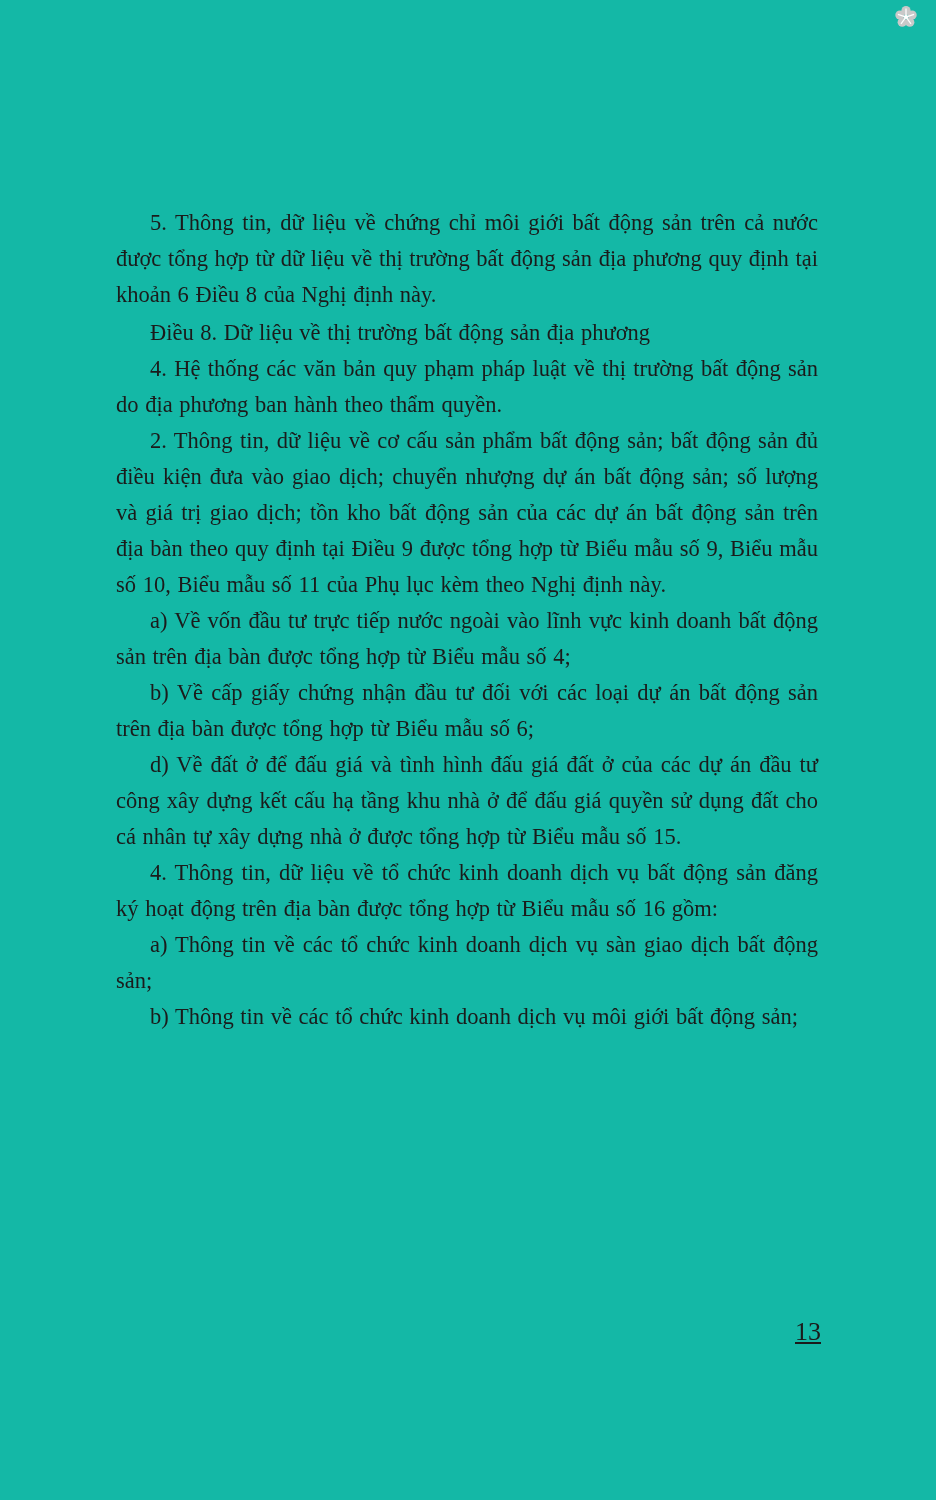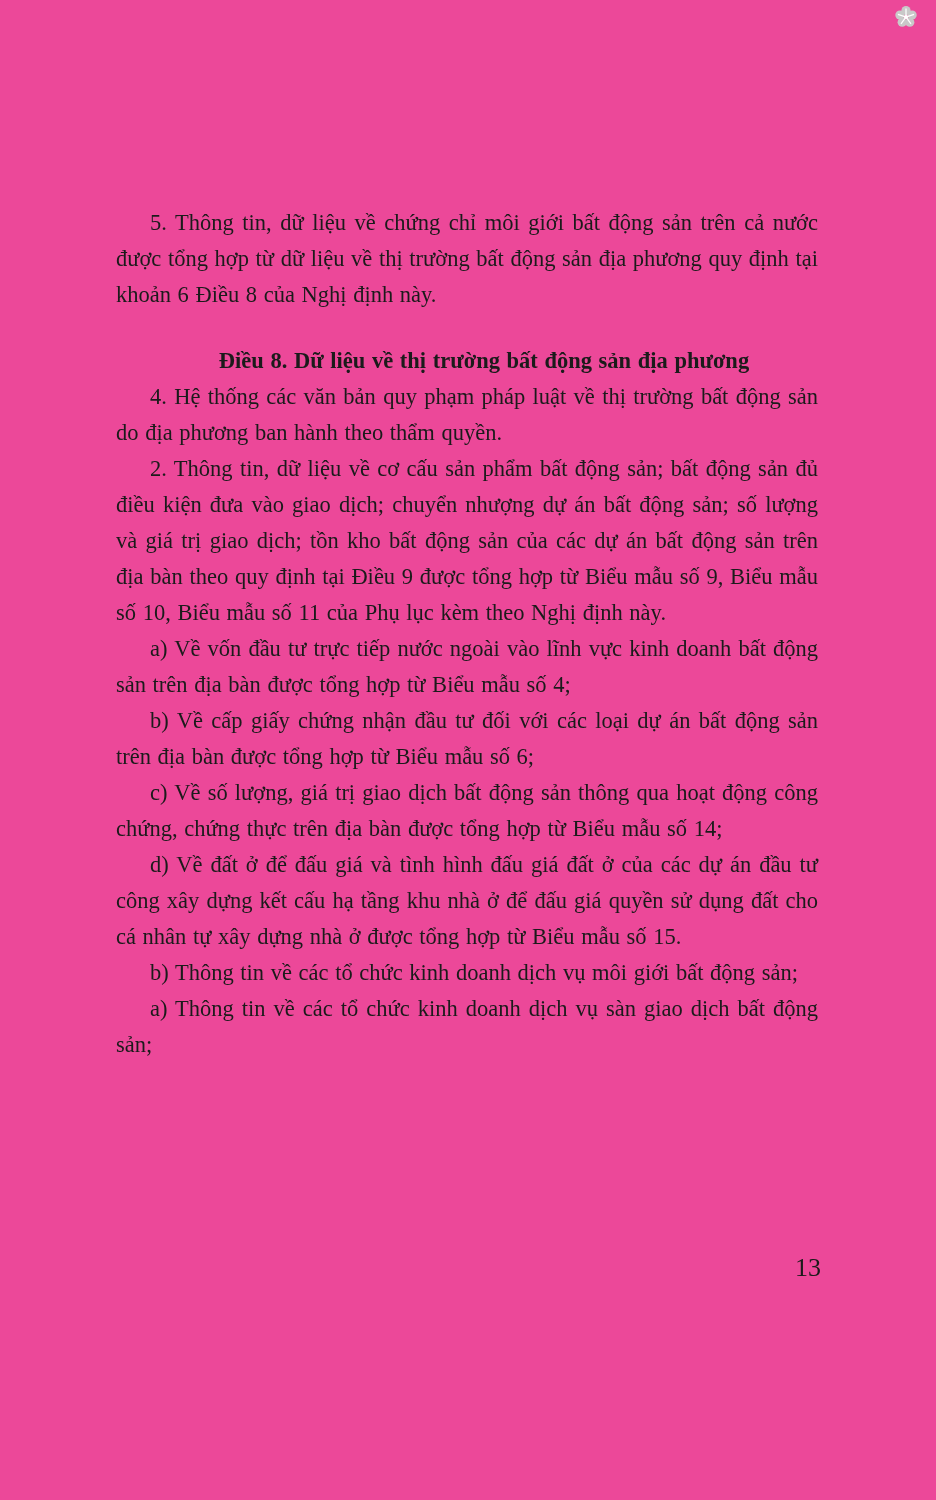--- a/index.html
+++ b/index.html
@@ -4,21 +4,21 @@
 <style>
   html, body {
     margin: 0;
     padding: 0;
     background: #ffffff;
   }
   .page {
     position: relative;
     width: 936px;
     height: 1500px;
-    background: #ec4899;
+    background: #14b8a6;
     font-family: "Liberation Serif", "DejaVu Serif", serif;
     color: #1b1b1b;
     overflow: hidden;
   }
   .ornament {
     position: absolute;
     top: 5px;
     left: 894px;
     width: 24px;
     height: 24px;
@@ -31,31 +31,32 @@
   }
   .content p {
     margin: 0;
     font-size: 22.5px;
     line-height: 36px;
     text-align: justify;
     text-indent: 34px;
     word-spacing: 1px;
   }
   .content p.heading {
-    font-weight: bold;
-    margin-top: 30px;
-    text-align: center;
+    font-weight: normal;
+    margin-top: 2px;
+    text-align: left;
   }
   .page-number {
     position: absolute;
-    top: 1252px;
+    top: 1316px;
     right: 115px;
     font-size: 26px;
     line-height: 32px;
     color: #1b1b1b;
+    text-decoration: underline;
   }
 </style>
 </head>
 <body>
 
 <div class="page">
 
   <span class="ornament">
     <svg width="24" height="24" viewBox="0 0 24 24" aria-hidden="true">
       <g fill="#c9c9c9">
@@ -76,21 +77,21 @@
     </svg>
   </span>
 
   <div class="content">
     <p>5. Thông tin, dữ liệu về chứng chỉ môi giới bất động sản trên cả nước được tổng hợp từ dữ liệu về thị trường bất động sản địa phương quy định tại khoản 6 Điều 8 của Nghị định này.</p>
     <p class="heading">Điều 8. Dữ liệu về thị trường bất động sản địa phương</p>
     <p>4. Hệ thống các văn bản quy phạm pháp luật về thị trường bất động sản do địa phương ban hành theo thẩm quyền.</p>
     <p>2. Thông tin, dữ liệu về cơ cấu sản phẩm bất động sản; bất động sản đủ điều kiện đưa vào giao dịch; chuyển nhượng dự án bất động sản; số lượng và giá trị giao dịch; tồn kho bất động sản của các dự án bất động sản trên địa bàn theo quy định tại Điều 9 được tổng hợp từ Biểu mẫu số 9, Biểu mẫu số 10, Biểu mẫu số 11 của Phụ lục kèm theo Nghị định này.</p>
     <p>a) Về vốn đầu tư trực tiếp nước ngoài vào lĩnh vực kinh doanh bất động sản trên địa bàn được tổng hợp từ Biểu mẫu số 4;</p>
     <p>b) Về cấp giấy chứng nhận đầu tư đối với các loại dự án bất động sản trên địa bàn được tổng hợp từ Biểu mẫu số 6;</p>
-    <p>c) Về số lượng, giá trị giao dịch bất động sản thông qua hoạt động công chứng, chứng thực trên địa bàn được tổng hợp từ Biểu mẫu số 14;</p>
     <p>d) Về đất ở để đấu giá và tình hình đấu giá đất ở của các dự án đầu tư công xây dựng kết cấu hạ tầng khu nhà ở để đấu giá quyền sử dụng đất cho cá nhân tự xây dựng nhà ở được tổng hợp từ Biểu mẫu số 15.</p>
+    <p>4. Thông tin, dữ liệu về tổ chức kinh doanh dịch vụ bất động sản đăng ký hoạt động trên địa bàn được tổng hợp từ Biểu mẫu số 16 gồm:</p>
+    <p>a) Thông tin về các tổ chức kinh doanh dịch vụ sàn giao dịch bất động sản;</p>
     <p>b) Thông tin về các tổ chức kinh doanh dịch vụ môi giới bất động sản;</p>
-    <p>a) Thông tin về các tổ chức kinh doanh dịch vụ sàn giao dịch bất động sản;</p>
   </div>
 
   <div class="page-number">13</div>
 
 </div>
 
 </body></html>

